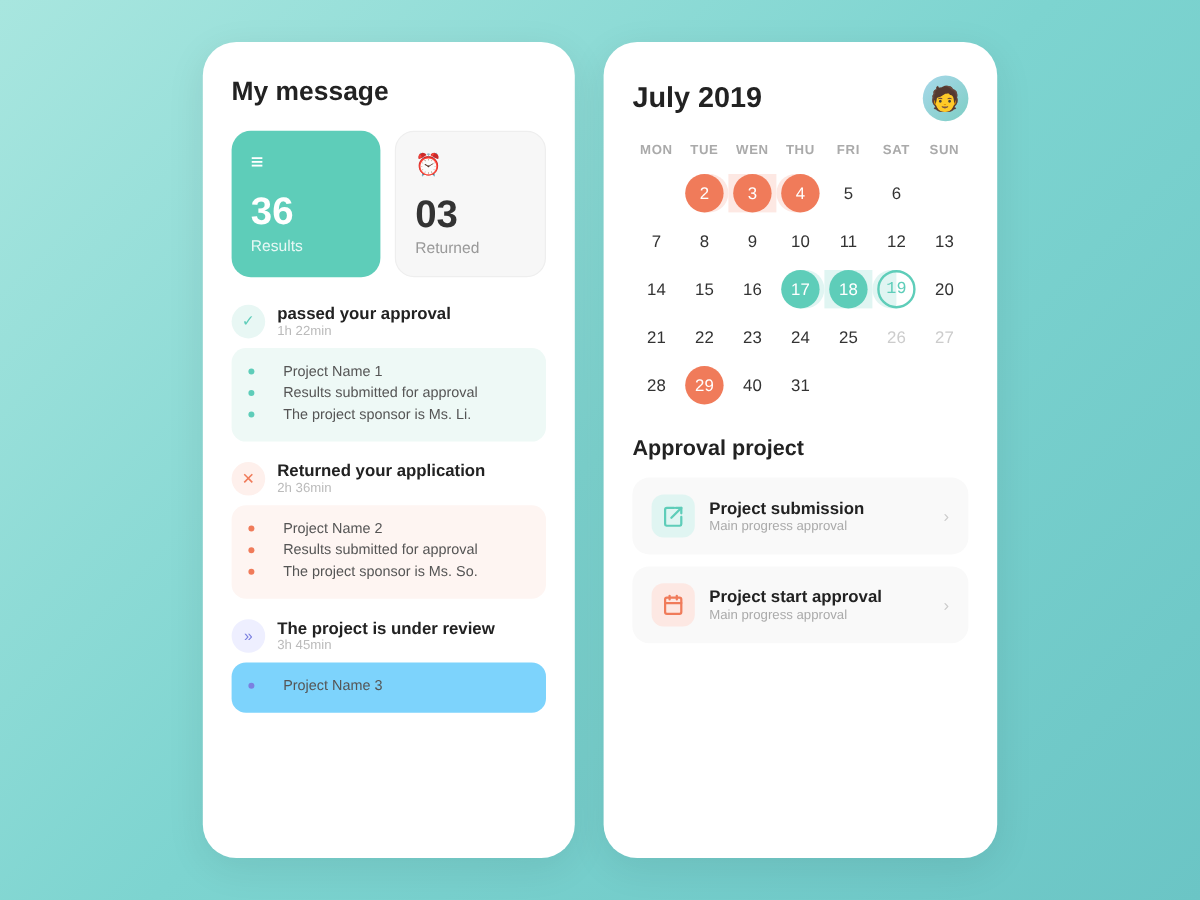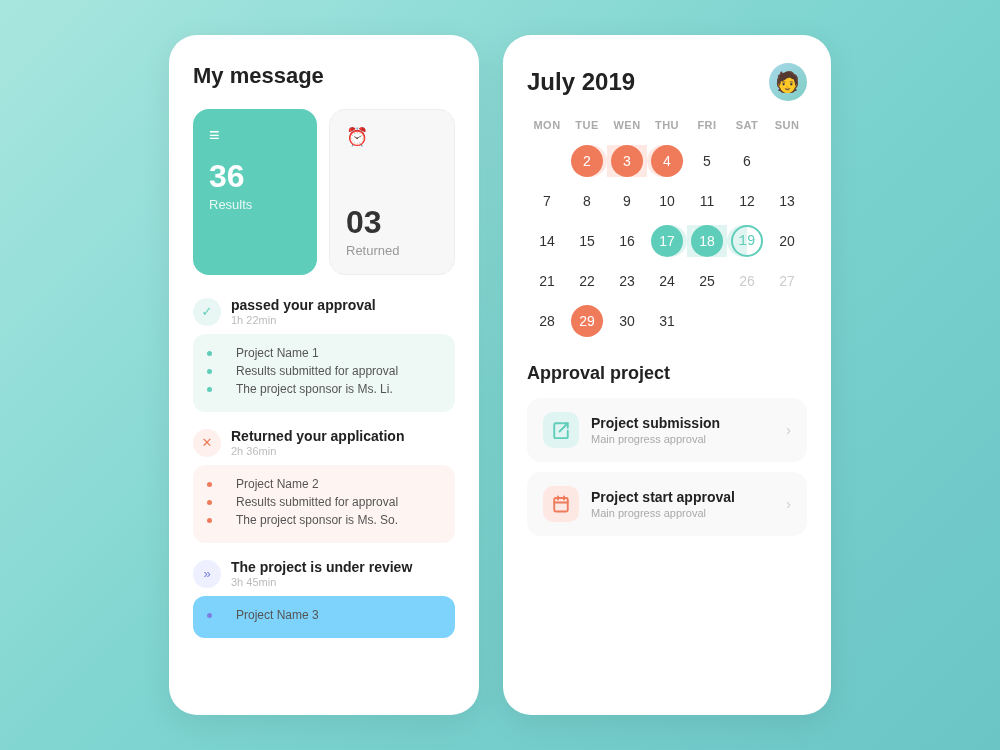--- a/index.html
+++ b/index.html
@@ -56,21 +56,21 @@
       font-size: 18px;
       margin-bottom: 12px;
     }
     .stat-box.green .stat-icon { color: #fff; }
     .stat-box.white .stat-icon { color: #f07b5a; }
     .stat-number {
       font-size: 32px;
       font-weight: 700;
     }
     .stat-box.green .stat-number { color: #fff; }
-    .stat-box.white .stat-number { color: #333; margin-top: 44px; }
+    .stat-box.white .stat-number { color: #333; }
     .stat-label {
       font-size: 13px;
       margin-top: 2px;
     }
     .stat-box.green .stat-label { color: rgba(255,255,255,0.85); }
     .stat-box.white .stat-label { color: #999; }
 
     
     .message-item {
       margin-bottom: 16px;
@@ -407,21 +407,21 @@
         <td><span class="cal-day">23</span></td>
         <td><span class="cal-day">24</span></td>
         <td><span class="cal-day">25</span></td>
         <td><span class="cal-day gray" style="color:#ccc;">26</span></td>
         <td><span class="cal-day gray" style="color:#ccc;">27</span></td>
       </tr>
 
       <tr>
         <td><span class="cal-day">28</span></td>
         <td><span class="cal-day orange">29</span></td>
-        <td><span class="cal-day">30</span></td>
+        <td><span class="cal-day">40</span></td>
         <td><span class="cal-day">31</span></td>
         <td></td>
         <td></td>
         <td></td>
       </tr>
     </tbody>
   </table>
 
   <div class="section-title">Approval project</div>
 

